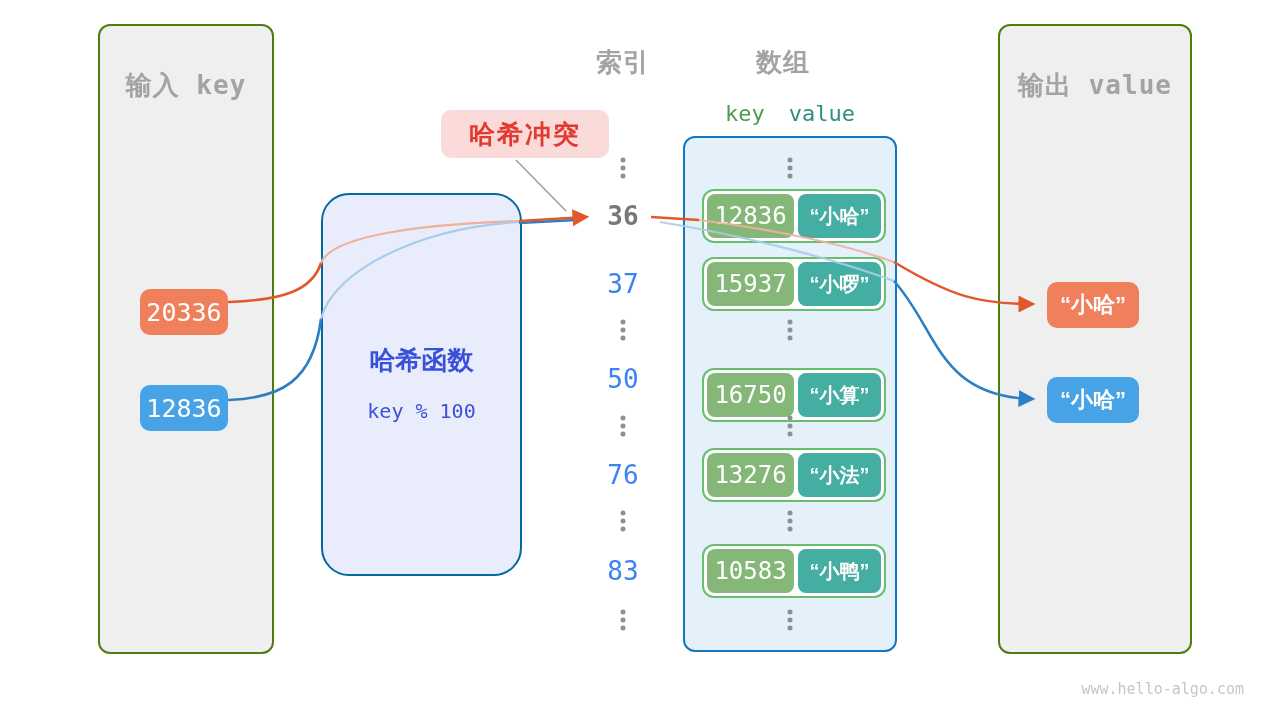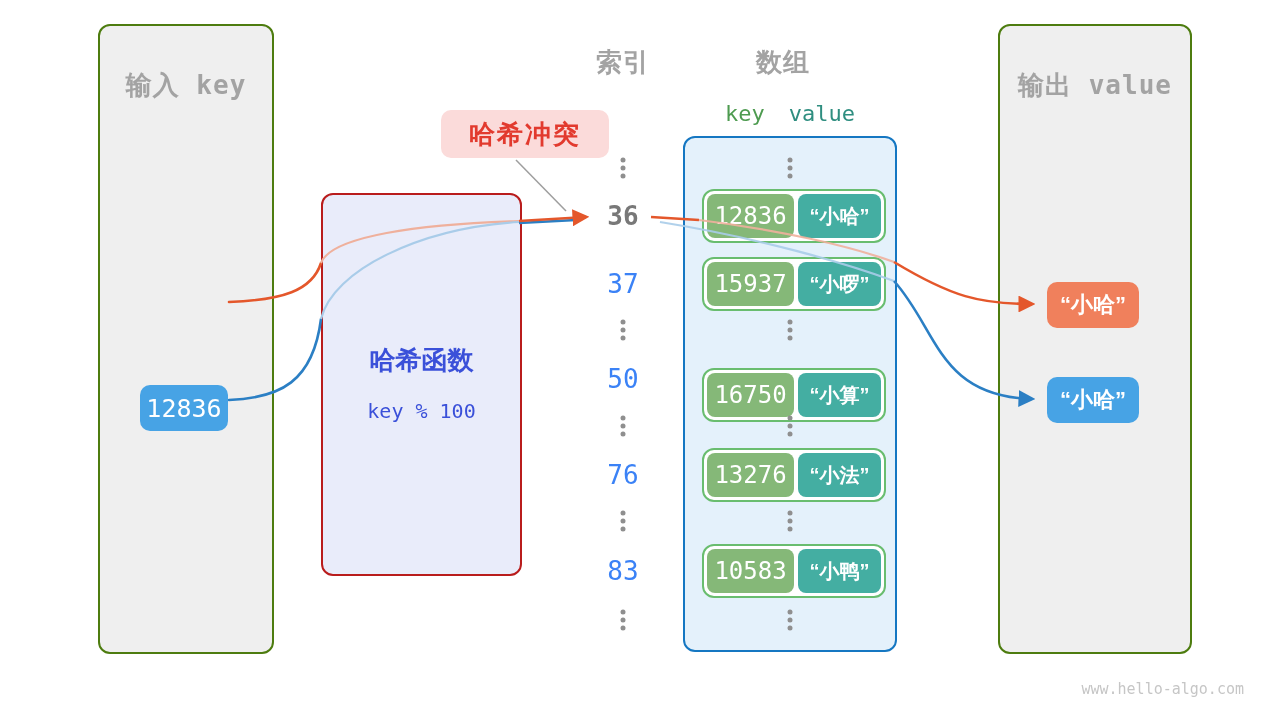--- a/index.html
+++ b/index.html
@@ -27,21 +27,21 @@
   .chip.orange{background:#f0805c;}
   .chip.blue{background:#47a3e5;}
   .key-chip{left:140px;width:88px;font-size:25px;font-weight:500;}
   .key-chip.k0{top:281px;} .key-chip.k1{top:377px;}
   .out-chip{left:1047px;width:92px;font-size:22px;font-weight:bold;}
   .out-chip.v0{top:282px;} .out-chip.v1{top:377px;}
 
   
   .hash-box{
     position:absolute;left:321px;top:193px;width:197px;height:379px;
-    background:#e9ecfa;border:2px solid #b91c1c;border-radius:12px;z-index:2;
+    background:#e9ecfa;border:2px solid #0369a1;border-radius:28px;z-index:2;
   }
   .hash-title{position:absolute;top:148px;width:100%;text-align:center;color:#3a50d9;font-size:26px;font-weight:600;}
   .hash-formula{position:absolute;top:196px;width:100%;text-align:center;color:#3a50d9;font-size:20px;}
 
   
   .collision{
     position:absolute;left:441px;top:110px;width:168px;height:48px;border-radius:10px;
     background:#fbdbda;color:#e23a2e;font-weight:bold;font-size:26px;
     display:flex;align-items:center;justify-content:center;z-index:7;letter-spacing:2px;
   }
@@ -96,20 +96,21 @@
   }
 </style>
 </head>
 <body>
 
 <div class="canvas">
 
   <div class="panel panel-left">
     <div class="panel-title">输入 key</div>
   </div>
+  <div class="chip orange key-chip k0 mono">20336</div>
   <div class="chip blue key-chip k1 mono">12836</div>
 
   <div class="hash-box">
     <div class="hash-title">哈希函数</div>
     <div class="hash-formula mono">key % 100</div>
   </div>
 
   <div class="collision">哈希冲突</div>
 
   <div class="col-header hdr-index">索引</div>

